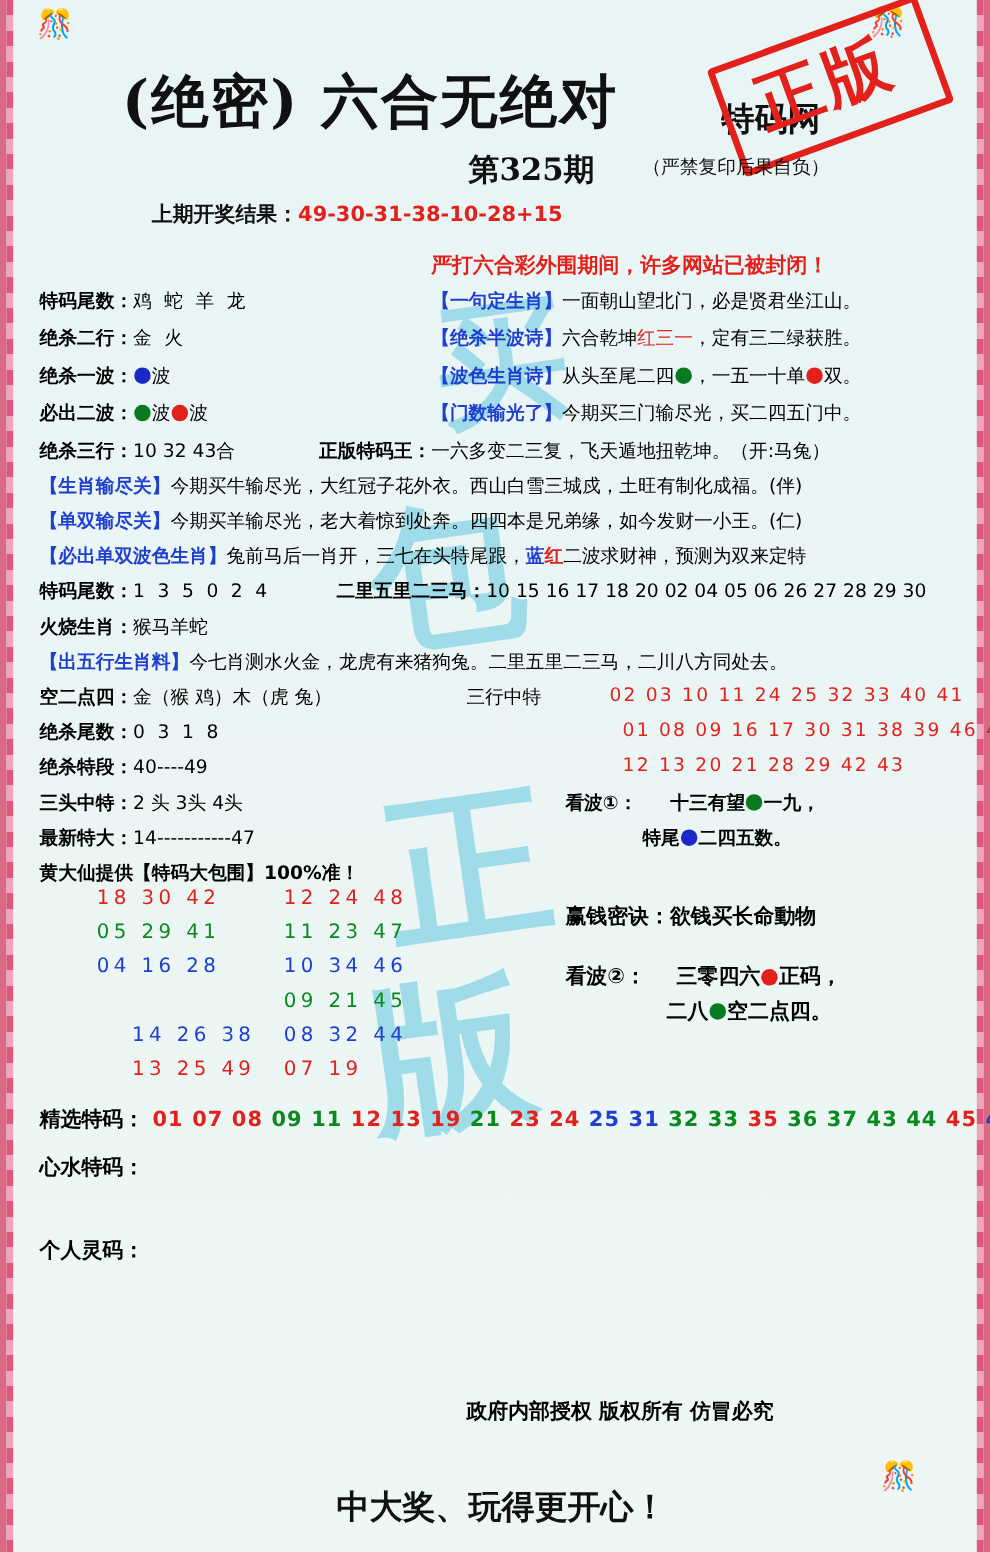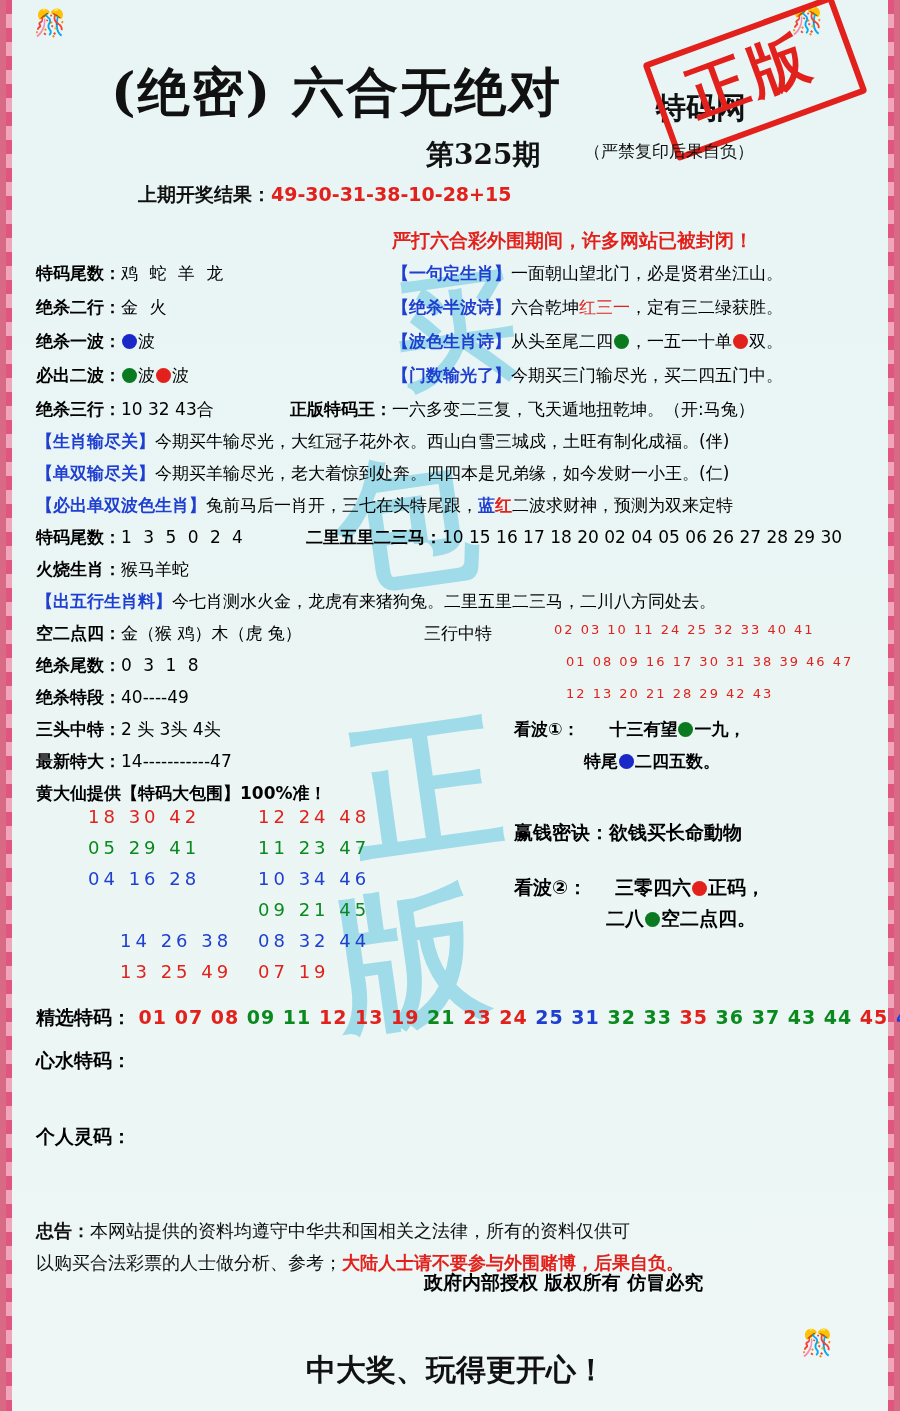--- a/index.html
+++ b/index.html
@@ -89,21 +89,21 @@
 
   .ball{display:inline-block;width:15px;height:15px;border-radius:50%;vertical-align:-2px;margin:0 1px;}
   .b-blue{background:#1b28c8;}
   .b-red{background:#e2211c;}
   .b-green{background:#0a7a20;}
 
   .warnbig{
     position:absolute;left:386px;top:0;color:#e2211c;font-weight:bold;font-size:19px;white-space:nowrap;
   }
 
-  .three-rows{position:absolute;left:548px;white-space:nowrap;letter-spacing:2px;font-size:13px;}
+  .three-rows{position:absolute;left:548px;white-space:nowrap;letter-spacing:2px;font-size:17px;}
 
   .numtable{position:absolute;left:60px;width:460px;}
   .ncol{position:absolute;white-space:nowrap;letter-spacing:4px;font-size:18px;}
 
   .footer{position:absolute;left:30px;top:1215px;font-size:18px;line-height:32px;color:#111;}
   .footer .em{color:#e2211c;font-weight:bold;}
   .gov{position:absolute;left:418px;top:1270px;font-size:19px;font-weight:bold;}
   .bottom{
     position:absolute;left:0;top:1350px;width:900px;text-align:center;
     font-size:30px;font-weight:bold;color:#111;
@@ -304,24 +304,16 @@
     <span>二八</span><span class="ball b-green"></span><span>空二点四。</span>
   </div>
 
   <div class="jxline">
     <span>精选特码：</span><span id="jxnums" class="n"><span style="color: rgb(226, 33, 28);"> 01</span><span style="color: rgb(226, 33, 28);"> 07</span><span style="color: rgb(226, 33, 28);"> 08</span><span style="color: rgb(10, 138, 30);"> 09</span><span style="color: rgb(10, 138, 30);"> 11</span><span style="color: rgb(226, 33, 28);"> 12</span><span style="color: rgb(226, 33, 28);"> 13</span><span style="color: rgb(226, 33, 28);"> 19</span><span style="color: rgb(10, 138, 30);"> 21</span><span style="color: rgb(226, 33, 28);"> 23</span><span style="color: rgb(226, 33, 28);"> 24</span><span style="color: rgb(31, 63, 208);"> 25</span><span style="color: rgb(31, 63, 208);"> 31</span><span style="color: rgb(10, 138, 30);"> 32</span><span style="color: rgb(10, 138, 30);"> 33</span><span style="color: rgb(226, 33, 28);"> 35</span><span style="color: rgb(10, 138, 30);"> 36</span><span style="color: rgb(10, 138, 30);"> 37</span><span style="color: rgb(10, 138, 30);"> 43</span><span style="color: rgb(10, 138, 30);"> 44</span><span style="color: rgb(226, 33, 28);"> 45</span><span style="color: rgb(31, 63, 208);"> 47</span></span>
   </div>
 
   <div class="xs">心水特码：</div>
   <div class="gr">个人灵码：</div>
 
-  <div class="footer">
-    <div>
-      <span class="bold">忠告：</span><span>本网站提供的资料均遵守中华共和国相关之法律，所有的资料仅供可</span>
-    </div>
-    <div>
-      <span>以购买合法彩票的人士做分析、参考；</span><span class="em">大陆人士请不要参与外围赌博，后果自负。</span>
-    </div>
-  </div>
   <div class="gov">政府内部授权     版权所有    仿冒必究</div>
   <div class="bottom">中大奖、玩得更开心！</div>
 
 </div>
 
 </body></html>

